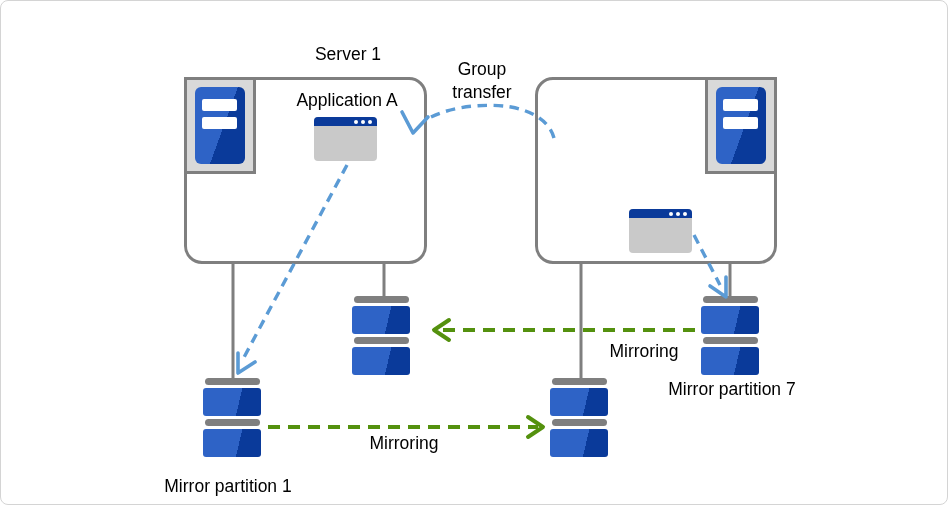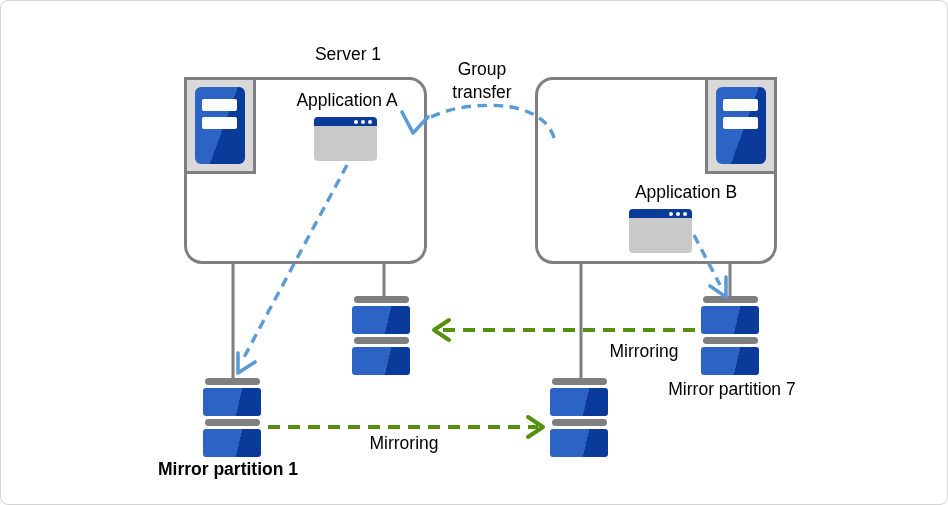--- a/index.html
+++ b/index.html
@@ -114,21 +114,20 @@
 
   <div class="lbl" style="left:266px;top:89px;width:160px;">Application A</div>
   <div class="win-icon" style="left:313px;top:116px;">
     <div class="titlebar">
       <span class="dot"></span>
       <span class="dot"></span>
       <span class="dot"></span>
     </div>
   </div>
 
-  <div class="lbl" style="left:605px;top:181px;width:160px;">Application B</div>
   <div class="win-icon" style="left:628px;top:208px;">
     <div class="titlebar">
       <span class="dot"></span>
       <span class="dot"></span>
       <span class="dot"></span>
     </div>
   </div>
 
   <div class="lbl" style="left:411px;top:57px;width:140px;line-height:23px;">
     <div>Group</div>
@@ -153,21 +152,21 @@
     <div class="disk-bar"></div>
     <div class="disk-box"></div>
   </div>
   <div class="disk" style="left:700px;top:295px;">
     <div class="disk-bar"></div>
     <div class="disk-box"></div>
     <div class="disk-bar"></div>
     <div class="disk-box"></div>
   </div>
 
-  <div class="lbl" style="left:107px;top:458px;width:240px;font-weight:bold;">Mirror partition 1</div>
+  <div class="lbl" style="left:107px;top:475px;width:240px;">Mirror partition 1</div>
   <div class="lbl" style="left:611px;top:378px;width:240px;">Mirror partition 7</div>
   <div class="lbl" style="left:581px;top:340px;width:124px;">Mirroring</div>
   <div class="lbl" style="left:341px;top:432px;width:124px;">Mirroring</div>
 
   <svg class="layer" width="948" height="505">
 
     <path class="blue-dash" d="M553 137 C549 121 532 110 510 106 C485 102 451 105 428 117"></path>
     <polyline class="blue-head" points="401,111 412,132 427,116"></polyline>
 
     <line class="blue-dash" x1="346" y1="164" x2="241" y2="360"></line>

